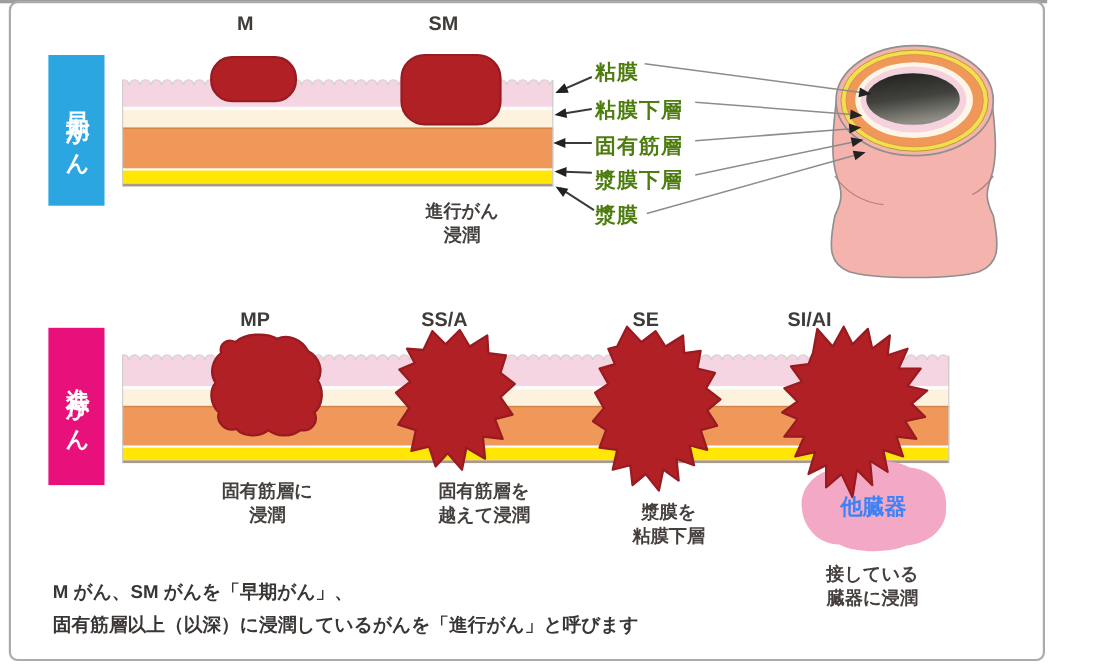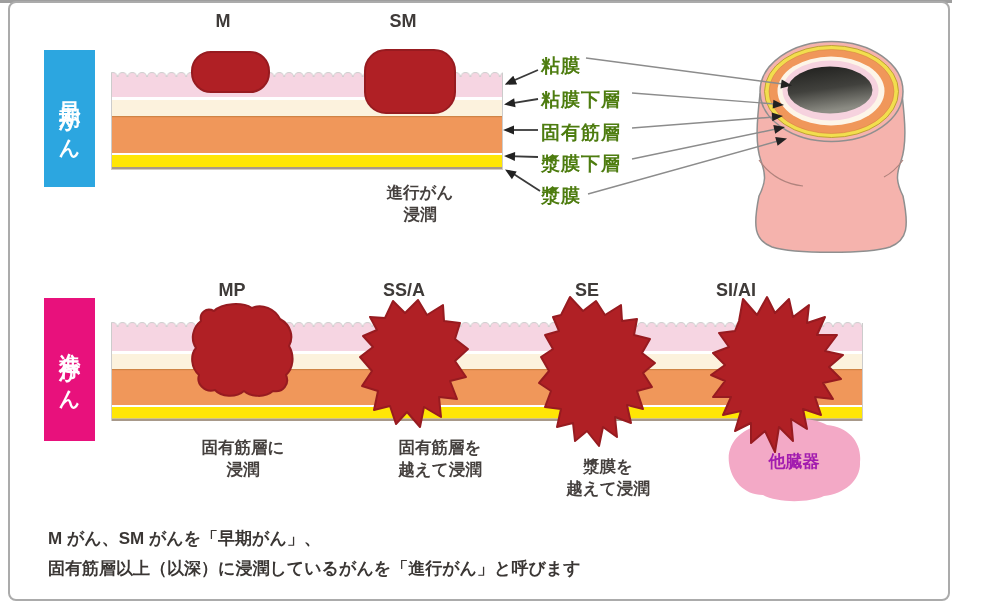--- a/index.html
+++ b/index.html
@@ -9,21 +9,21 @@
   .gfx{position:absolute;left:0;top:0;}
   .vlabel{position:absolute;width:51px;display:flex;align-items:center;justify-content:center;
           writing-mode:vertical-rl;text-orientation:upright;color:#fff;
           font-size:21px;font-weight:bold;letter-spacing:5px;}
   .vlabel.early{left:44px;top:50px;height:137px;background:#2ca6e0;}
   .vlabel.advanced{left:44px;top:298px;height:143px;background:#e8117c;}
   .code{position:absolute;transform:translateX(-50%);font-size:18px;font-weight:bold;color:#3f3b39;white-space:nowrap;}
   .caption{position:absolute;transform:translateX(-50%);font-size:16.5px;line-height:1.32;font-weight:bold;
            color:#45403e;text-align:center;white-space:pre-line;}
   .layer-label{position:absolute;left:541px;font-size:19px;font-weight:bold;color:#4d7c0f;letter-spacing:1px;white-space:nowrap;}
-  .organ-label{position:absolute;transform:translate(-50%,-50%);font-size:17px;font-weight:bold;color:#a21caf;white-space:nowrap;}
+  .organ-label{position:absolute;transform:translate(-50%,-50%);font-size:20px;font-weight:bold;color:#3b82f6;white-space:nowrap;}
   .footnote-line{position:absolute;left:48px;font-size:17px;font-weight:bold;color:#3a3634;white-space:nowrap;}
 </style>
 </head>
 <body>
 
 <div class="stage">
   <div class="topbar"></div>
   <div class="frame"></div>
 
   <svg class="gfx" width="995" height="607" viewBox="0 0 995 607">
@@ -144,21 +144,23 @@
   <div class="code" style="left:587px;top:280px">SE</div>
   <div class="code" style="left:736px;top:280px">SI/AI</div>
 
   <div class="caption" style="left:420px;top:182px">進行がん
 浸潤</div>
   <div class="caption" style="left:243px;top:437px">固有筋層に
 浸潤</div>
   <div class="caption" style="left:440px;top:437px">固有筋層を
 越えて浸潤</div>
   <div class="caption" style="left:608px;top:456px">漿膜を
-越えて浸潤</div>
+粘膜下層</div>
+  <div class="caption" style="left:793px;top:512px">接している
+臓器に浸潤</div>
 
   <div class="layer-label" style="top:53px">粘膜</div>
   <div class="layer-label" style="top:87px">粘膜下層</div>
   <div class="layer-label" style="top:120px">固有筋層</div>
   <div class="layer-label" style="top:151px">漿膜下層</div>
   <div class="layer-label" style="top:183px">漿膜</div>
 
   <div class="organ-label" style="left:794px;top:461px">他臓器</div>
 
   <div class="footnote-line" style="top:527px">M がん、SM がんを「早期がん」、</div>

